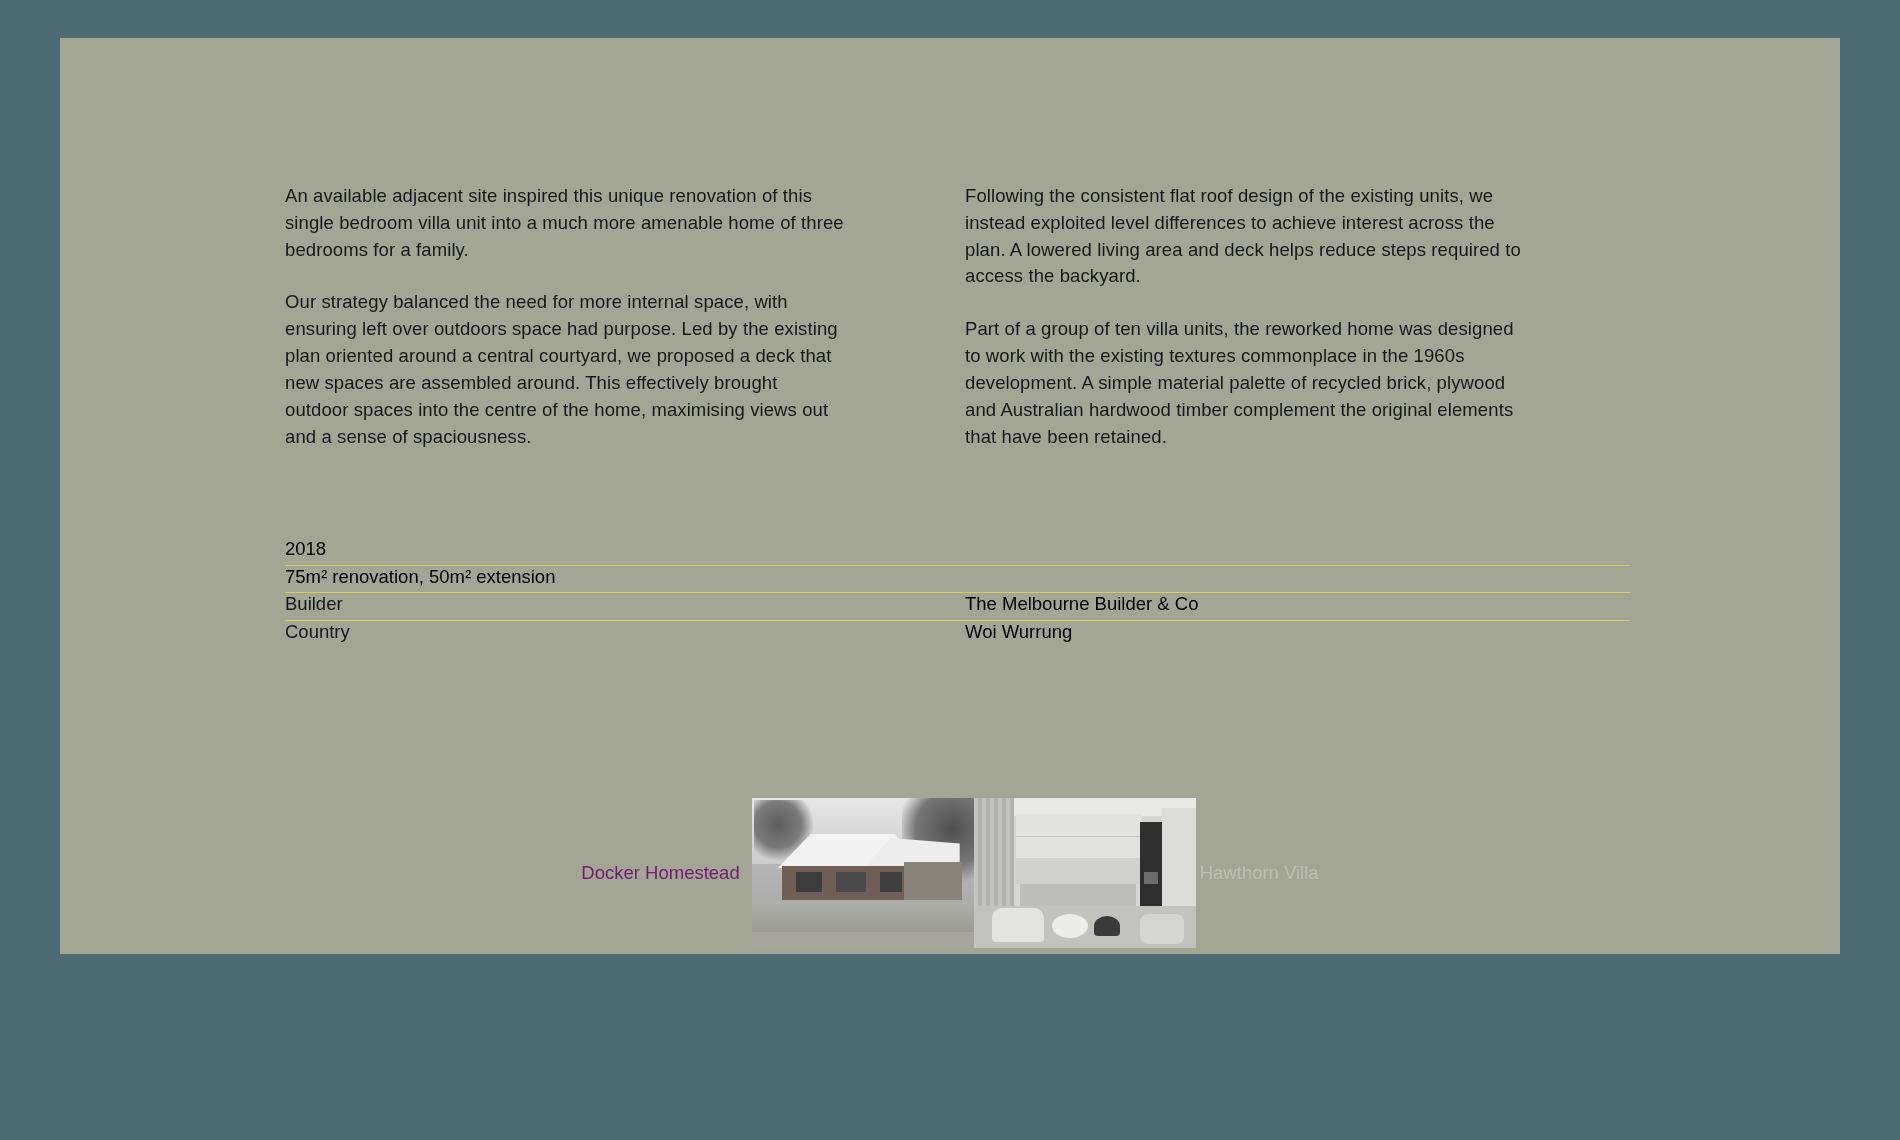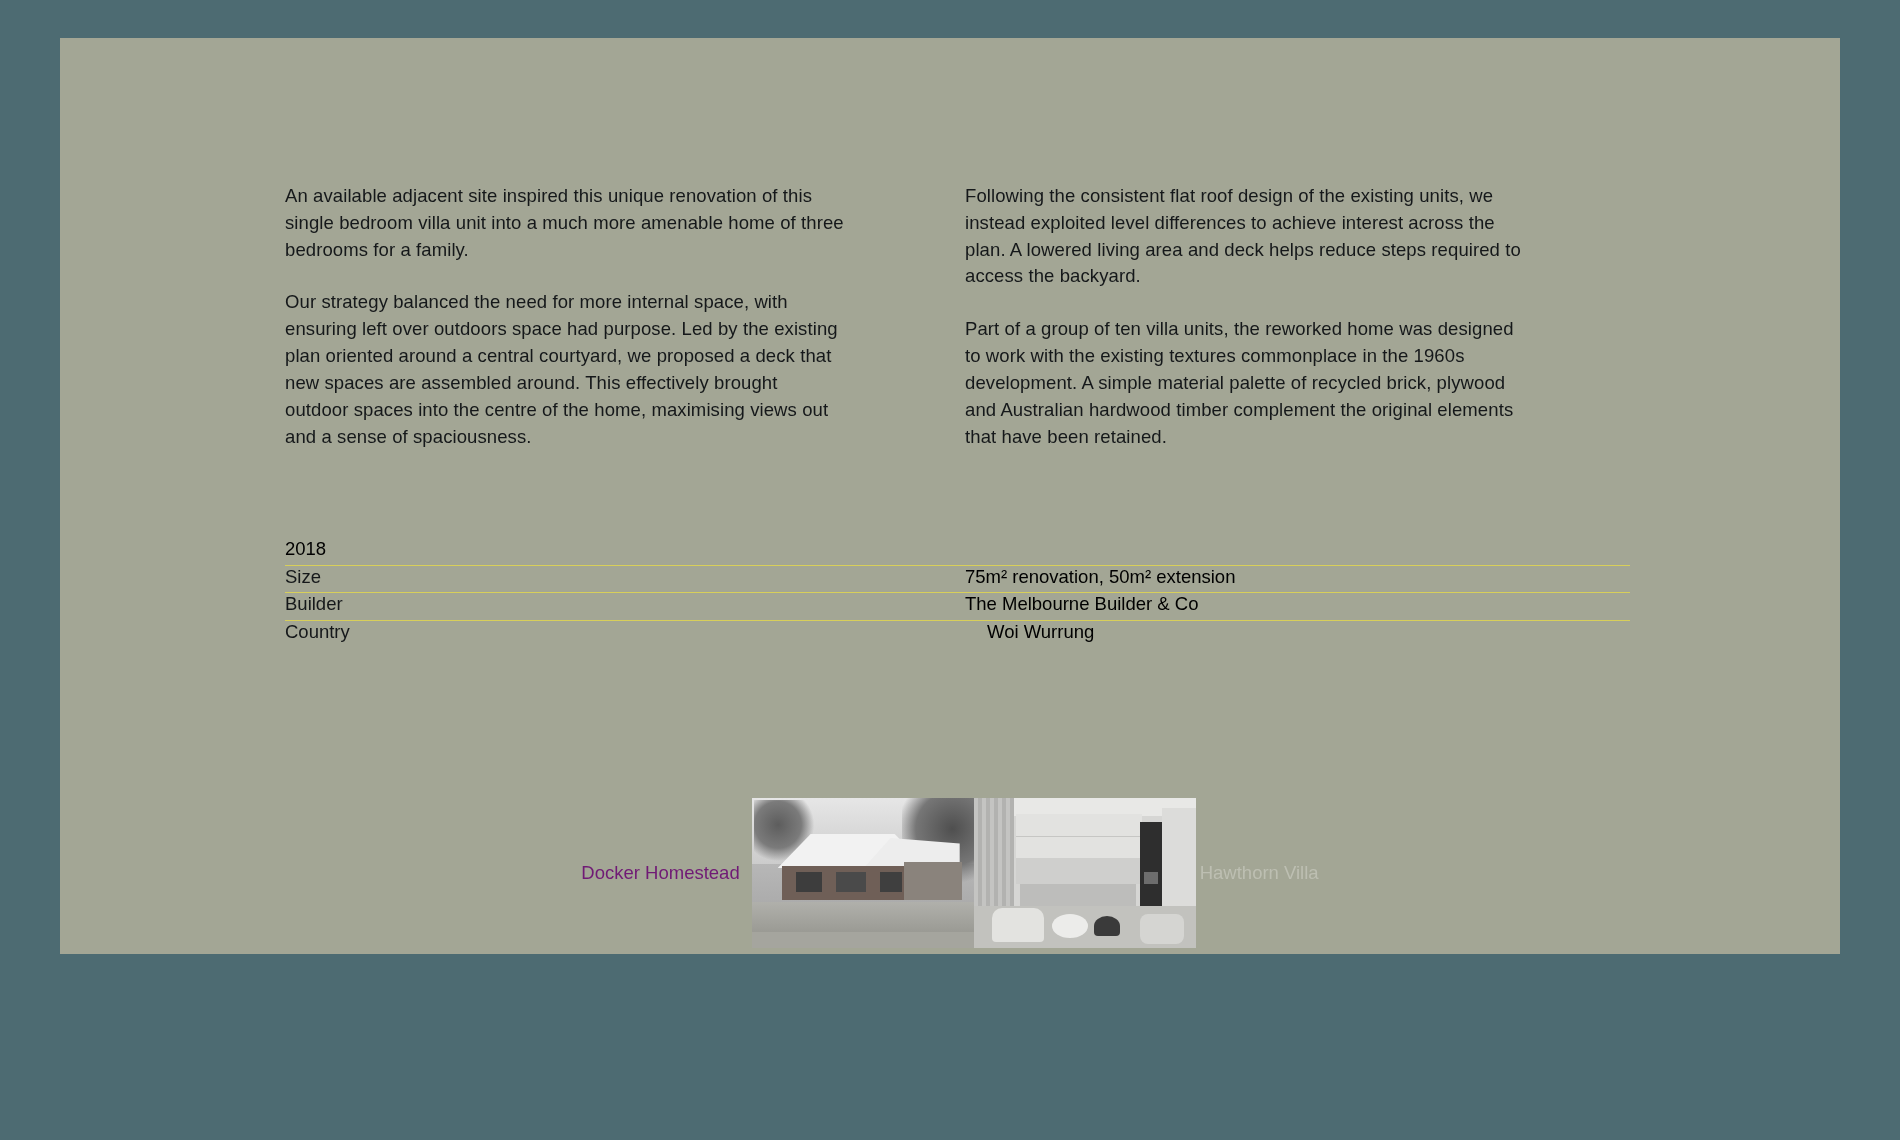--- a/index.html
+++ b/index.html
@@ -54,21 +54,20 @@
     width: 1345px;
   }
   .spec-row {
     display: flex;
     align-items: baseline;
     height: 26.5px;
     border-bottom: 1px solid #d8cf5a;
   }
   .spec-row:last-child {
     border-bottom: none;
-    gap: 22px;
   }
   .spec-label {
     width: 680px;
     font-size: 18.5px;
     color: #15181a;
     line-height: 1.2;
   }
   .spec-value {
     font-size: 18.5px;
     color: #000000;
@@ -160,21 +159,20 @@
         <p>Following the consistent flat roof design of the existing units, we instead exploited level differences to achieve interest across the plan. A lowered living area and deck helps reduce steps required to access the backyard.</p>
         <p>Part of a group of ten villa units, the reworked home was designed to work with the existing textures commonplace in the 1960s development. A simple material palette of recycled brick, plywood and Australian hardwood timber complement the original elements that have been retained.</p>
       </div>
     </div>
 
     <div class="specs">
       <div class="spec-row">
         <div class="spec-value">2018</div>
       </div>
       <div class="spec-row">
-        <div class="spec-label">Size</div>
         <div class="spec-value">75m² renovation, 50m² extension</div>
       </div>
       <div class="spec-row">
         <div class="spec-label">Builder</div>
         <div class="spec-value">The Melbourne Builder &amp; Co</div>
       </div>
       <div class="spec-row">
         <div class="spec-label">Country</div>
         <div class="spec-value">Woi Wurrung</div>
       </div>

